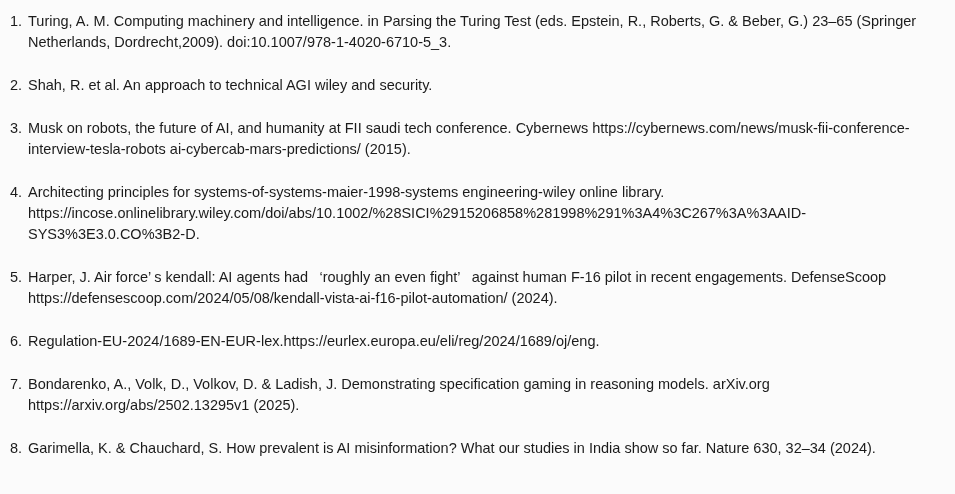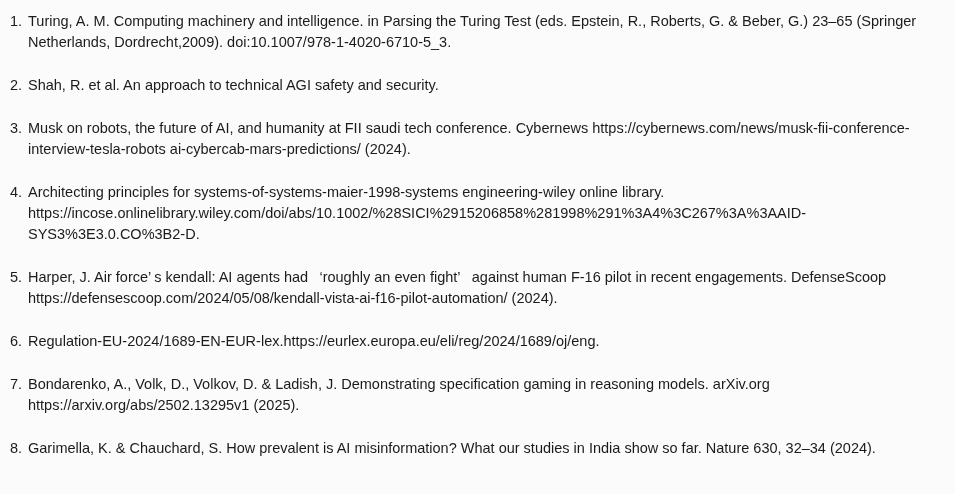--- a/index.html
+++ b/index.html
@@ -42,26 +42,26 @@
 
 <div class="ref-list">
 
   <div class="ref-row">
     <span class="ref-num">1.</span>
     <span class="ref-text">Turing, A. M. Computing machinery and intelligence. in Parsing the Turing Test (eds. Epstein, R., Roberts, G. &amp; Beber, G.) 23–65 (Springer Netherlands, Dordrecht,2009). doi:10.1007/978-1-4020-6710-5_3.</span>
   </div>
 
   <div class="ref-row">
     <span class="ref-num">2.</span>
-    <span class="ref-text">Shah, R. et al. An approach to technical AGI safety and security.</span>
+    <span class="ref-text">Shah, R. et al. An approach to technical AGI wiley and security.</span>
   </div>
 
   <div class="ref-row">
     <span class="ref-num">3.</span>
-    <span class="ref-text">Musk on robots, the future of AI, and humanity at FII saudi tech conference. Cybernews https://cybernews.com/news/musk-fii-conference-interview-tesla-robots ai-cybercab-mars-predictions/ (2024).</span>
+    <span class="ref-text">Musk on robots, the future of AI, and humanity at FII saudi tech conference. Cybernews https://cybernews.com/news/musk-fii-conference-interview-tesla-robots ai-cybercab-mars-predictions/ (2015).</span>
   </div>
 
   <div class="ref-row">
     <span class="ref-num">4.</span>
     <span class="ref-text">Architecting principles for systems-of-systems-maier-1998-systems engineering-wiley online library. https://incose.onlinelibrary.wiley.com/doi/abs/10.1002/%28SICI%2915206858%281998%291%3A4%3C267%3A%3AAID-SYS3%3E3.0.CO%3B2-D.</span>
   </div>
 
   <div class="ref-row">
     <span class="ref-num">5.</span>
     <span class="ref-text">Harper, J. Air force’ s kendall: AI agents had  ‘roughly an even fight’  against human F-16 pilot in recent engagements. DefenseScoop https://defensescoop.com/2024/05/08/kendall-vista-ai-f16-pilot-automation/ (2024).</span>

